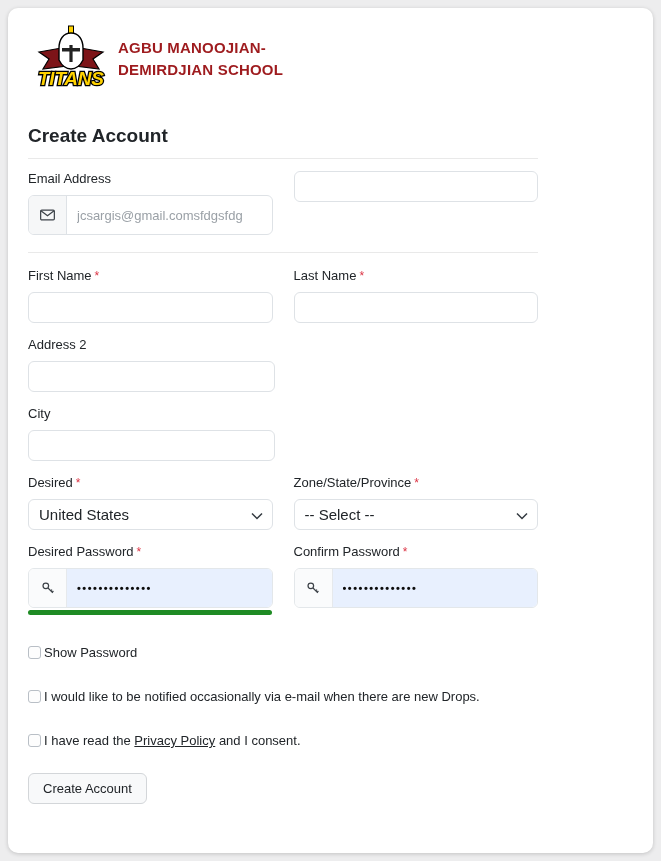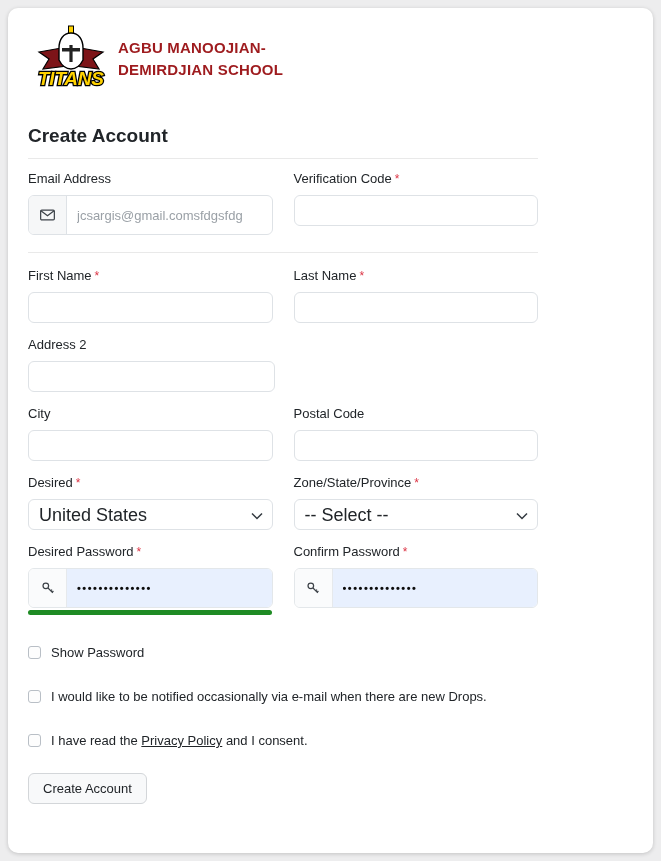--- a/index.html
+++ b/index.html
@@ -91,29 +91,29 @@
     font-weight:bold;font-size:11px;letter-spacing:1.5px;color:#0b0b0b;
   }
   .strength-bar{height:5px;width:244px;border-radius:3px;background:var(--strength);margin-top:2px;}
   
   .sel-wrap{position:relative;}
   select.t-select{
     width:100%;height:31px;
     border:1px solid var(--border);
     border-radius:6px;
     padding:0 26px 0 10px;
-    font-size:18px;color:var(--text);
+    font-size:15px;color:var(--text);
     font-family:"Liberation Sans", sans-serif;
     background:#fff;
     appearance:none;-webkit-appearance:none;-moz-appearance:none;
     outline:none;
   }
   .sel-chevron{position:absolute;right:10px;top:9px;pointer-events:none;color:#343a40;}
   
-  .check-row{display:flex;align-items:flex-start;gap:10px;margin-top:29px;font-size:13px;}
+  .check-row{display:flex;align-items:flex-start;gap:3px;margin-top:29px;font-size:13px;}
   .check-row.tight{margin-top:30px;}
   input.cbox{
     appearance:none;-webkit-appearance:none;
     width:13px;height:13px;flex:0 0 13px;
     border:1px solid #b9bfc6;border-radius:3px;
     background:#fdfdfd;margin:1px 0 0 0;cursor:pointer;
   }
   .plink{cursor:pointer;text-decoration:underline;}
   
   .btn{
@@ -162,21 +162,20 @@
           <span class="addon">
             <svg width="15" height="12" viewBox="0 0 16 12" fill="none" stroke="#3c4248" stroke-width="1.3">
               <rect x="0.7" y="0.7" width="14.6" height="10.6" rx="1.2"></rect>
               <path d="M1,1.5 L8,6.8 L15,1.5"></path>
             </svg>
           </span>
           <input type="text" class="muted-value" value="jcsargis@gmail.comsfdgsfdg" style="">
         </div>
       </div>
       <div class="col">
-        <label class="f-label"><span>Verification Code</span><span class="req">*</span></label>
         <input type="text" class="t-input" style="">
       </div>
     </div>
 
     <hr class="divider" style="margin-top:17px;">
 
     
     <div class="row" style="margin-top:15px;">
       <div class="col">
         <label class="f-label"><span>First Name</span><span class="req">*</span></label>
@@ -193,24 +192,20 @@
       <div class="col">
         <label class="f-label"><span>Address 2</span></label>
         <input type="text" class="t-input" style="">
       </div>
     </div>
 
     
     <div class="row">
       <div class="col">
         <label class="f-label"><span>City</span></label>
-        <input type="text" class="t-input" style="">
-      </div>
-      <div class="col">
-        <label class="f-label"><span>Postal Code</span></label>
         <input type="text" class="t-input" style="">
       </div>
     </div>
 
     
     <div class="row">
       <div class="col">
         <label class="f-label"><span>Desired</span><span class="req">*</span></label>
         <div class="sel-wrap">
           <select class="t-select">

